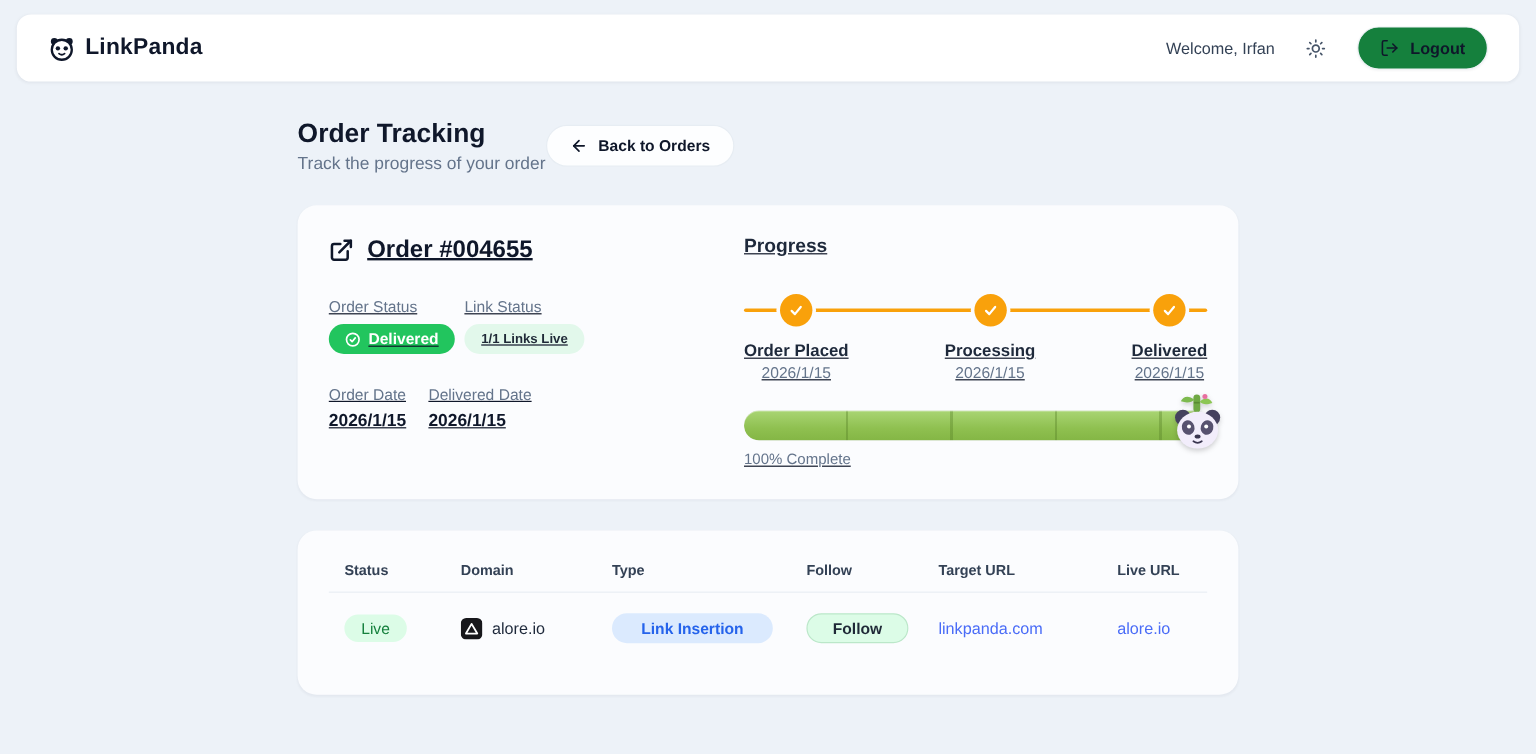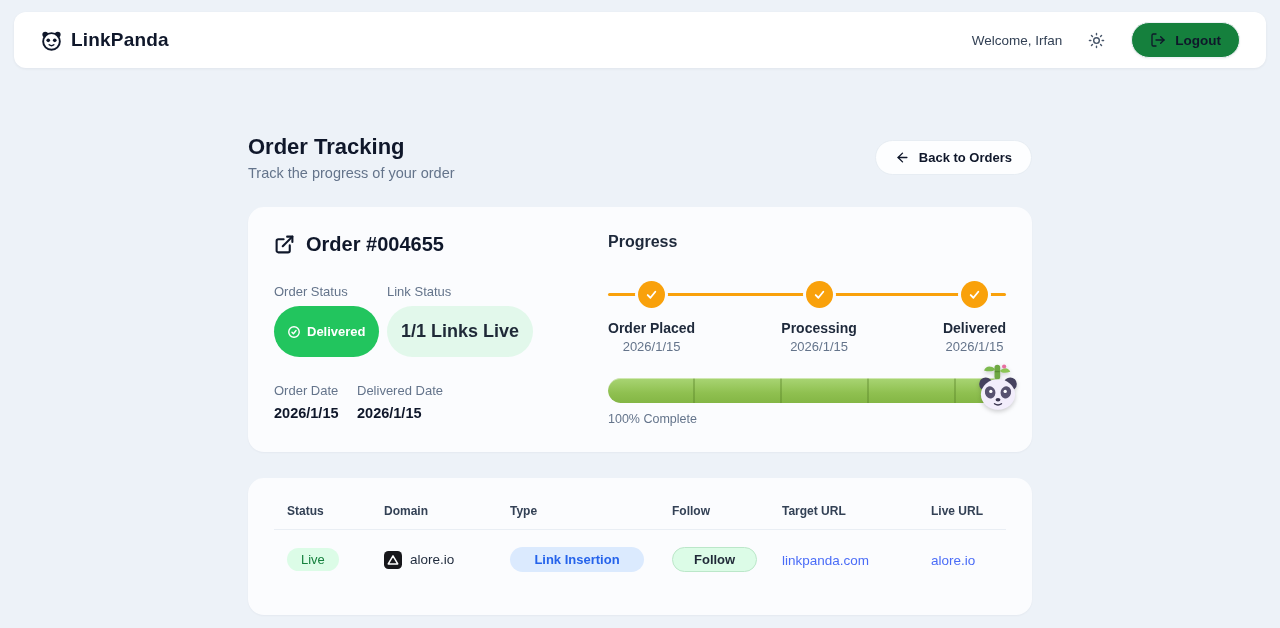--- a/index.html
+++ b/index.html
@@ -27,48 +27,48 @@
   .welcome{font-size:13.5px;color:var(--text-mid);}
   .theme-toggle{background:none;border:none;cursor:pointer;display:flex;align-items:center;padding:4px;}
   .logout-btn{
     display:flex;align-items:center;gap:9px;background:#15803d;border:1px solid #EEF2F6;
     border-radius:999px;padding:9px 18px;font-size:13.5px;font-weight:700;color:var(--text-dark);
     box-shadow:0 1px 2px rgba(16,24,40,.05);cursor:pointer;
     font-family:"Liberation Sans","DejaVu Sans",sans-serif;
   }
   
   .container{width:784px;margin:0 auto;}
-  .page-head{margin-top:66px;display:flex;align-items:flex-start;justify-content:space-between;}
+  .page-head{margin-top:30px;display:flex;align-items:flex-start;justify-content:flex-start;}
   .page-title{font-size:22px;font-weight:800;color:var(--text-dark);}
   .page-subtitle{margin-top:5px;font-size:14.5px;color:var(--text-gray);}
   .back-btn{
     display:flex;align-items:center;gap:9px;background:#FDFEFF;border:1px solid #E7EDF3;
     border-radius:999px;padding:9px 19px;font-size:13px;font-weight:700;color:var(--text-dark);
     cursor:pointer;margin-top:6px;font-family:"Liberation Sans","DejaVu Sans",sans-serif;
   }
   .card{
     background:var(--card-bg);border-radius:16px;box-shadow:0 1px 2px rgba(16,24,40,.04);
     padding:26px;margin-top:26px;
   }
   
-  .order-card{display:flex;gap:32px;}
+  .order-card{display:flex;gap:44px;text-decoration:underline;}
   .order-left{width:302px;flex:0 0 auto;}
   .order-title-row{display:flex;align-items:center;gap:11px;margin-bottom:28px;}
   .order-title{font-size:20px;font-weight:800;color:var(--text-dark);}
   .kv-grid{display:grid;grid-template-columns:113px auto;column-gap:0;row-gap:7px;}
   .kv-grid.dates{grid-template-columns:83px auto;margin-top:26px;}
   .kv-label{font-size:13px;color:var(--text-gray);}
   .kv-value{font-size:14.5px;font-weight:800;color:var(--text-dark);}
   .badge-delivered{
     display:inline-flex;align-items:center;gap:6px;background:var(--green-badge);color:#fff;
     font-size:13px;font-weight:700;border-radius:999px;padding:5px 13px;width:fit-content;
   }
   .badge-mint{
     display:inline-flex;align-items:center;background:var(--mint-bg);color:#1F2937;
-    font-size:18px;font-weight:700;border-radius:999px;padding:15px 14px;width:fit-content;
+    font-size:11px;font-weight:700;border-radius:999px;padding:4px 14px;width:fit-content;
   }
   
   .progress-col{flex:1;min-width:0;}
   .progress-title{font-size:16px;font-weight:800;color:#1E293B;margin-bottom:30px;}
   .stepper{position:relative;}
   .stepper-line{position:absolute;left:0;right:0;top:12px;height:3px;background:var(--accent-orange);border-radius:2px;}
   .steps{display:flex;justify-content:space-between;position:relative;}
   .step{display:flex;flex-direction:column;align-items:center;}
   .step-dot{
     width:27px;height:27px;border-radius:50%;background:var(--accent-orange);

